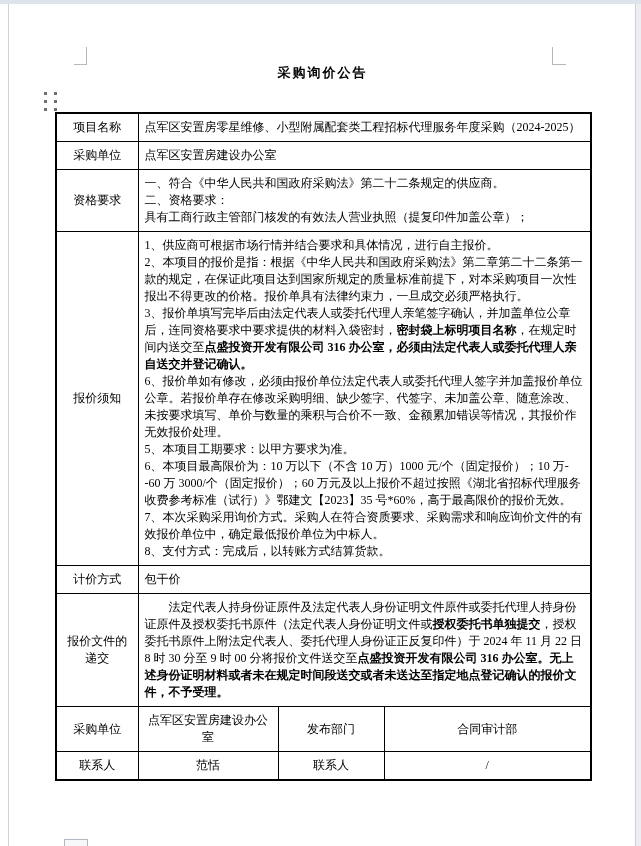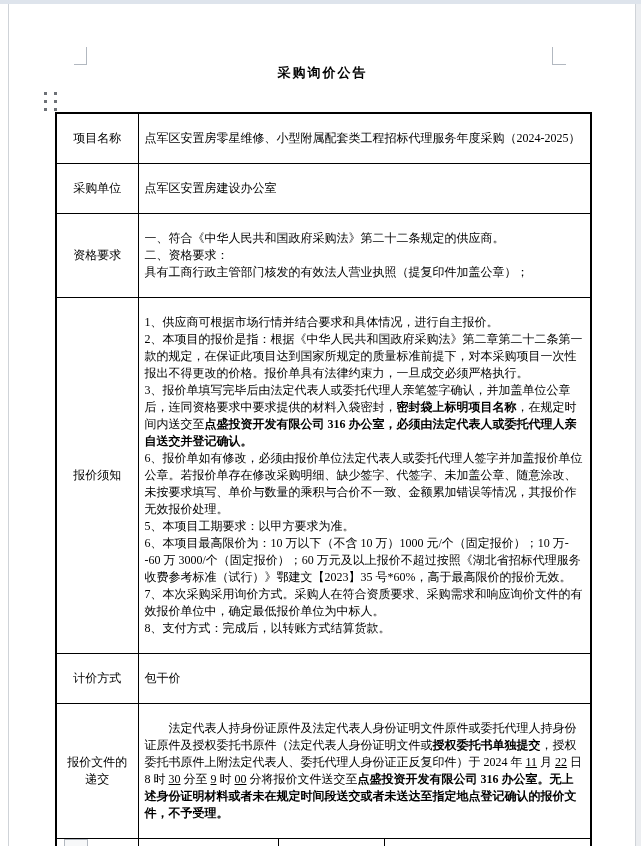--- a/index.html
+++ b/index.html
@@ -30,29 +30,29 @@
     position:absolute;left:55px;top:58px;width:535px;margin:0;
     text-align:center;font-size:13px;font-weight:bold;letter-spacing:2px;line-height:30px;
   }
   
   table.announce{
     position:absolute;left:55px;top:112px;width:535px;
     border-collapse:collapse;table-layout:fixed;
     border:2px solid #000;
     font-size:12px;line-height:17px;
   }
-  table.announce td{border:1px solid #000;padding:16px 6px;vertical-align:middle;box-sizing:border-box;}
+  table.announce td{border:1px solid #000;padding:5px 6px;vertical-align:middle;box-sizing:border-box;}
   td.lab{text-align:center;}
   td.cnt{text-align:left;}
   td.cnt p{margin:0;}
   td.cval{text-align:center;}
   tr.srow td{height:18px;}
   tr.grow td{height:18px;}
   .b{font-weight:bold;margin-top:48px;}
-  .u{text-decoration:underline;}
+  .u{}
 </style>
 </head>
 <body>
 
 <div class="top-band"></div>
 <div class="edge-line-left"></div>
 <div class="edge-fill-right"></div>
 <div class="edge-line-right"></div>
 <div class="crop tl-v"></div>
 <div class="crop tl-h"></div>

